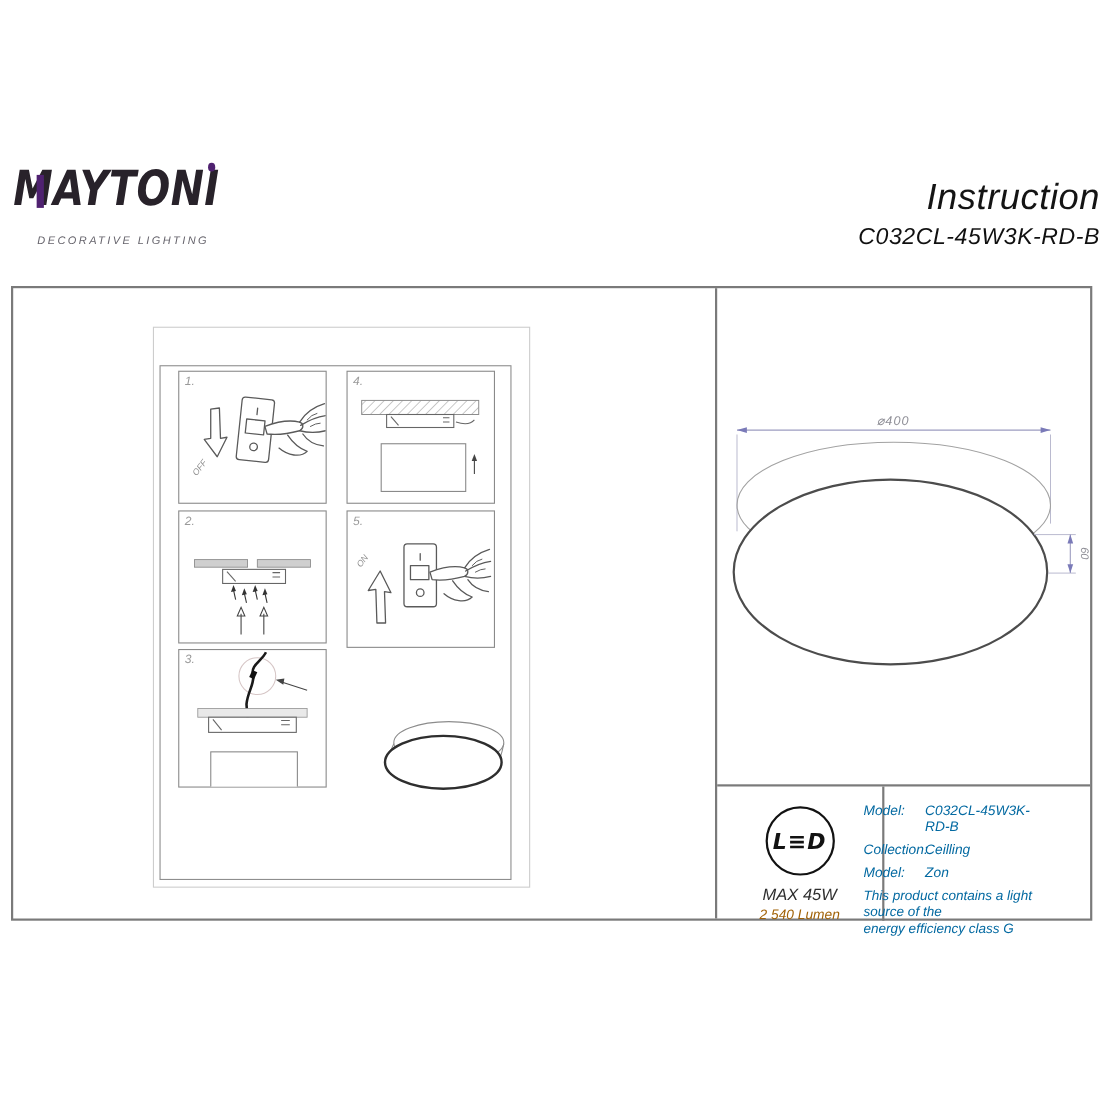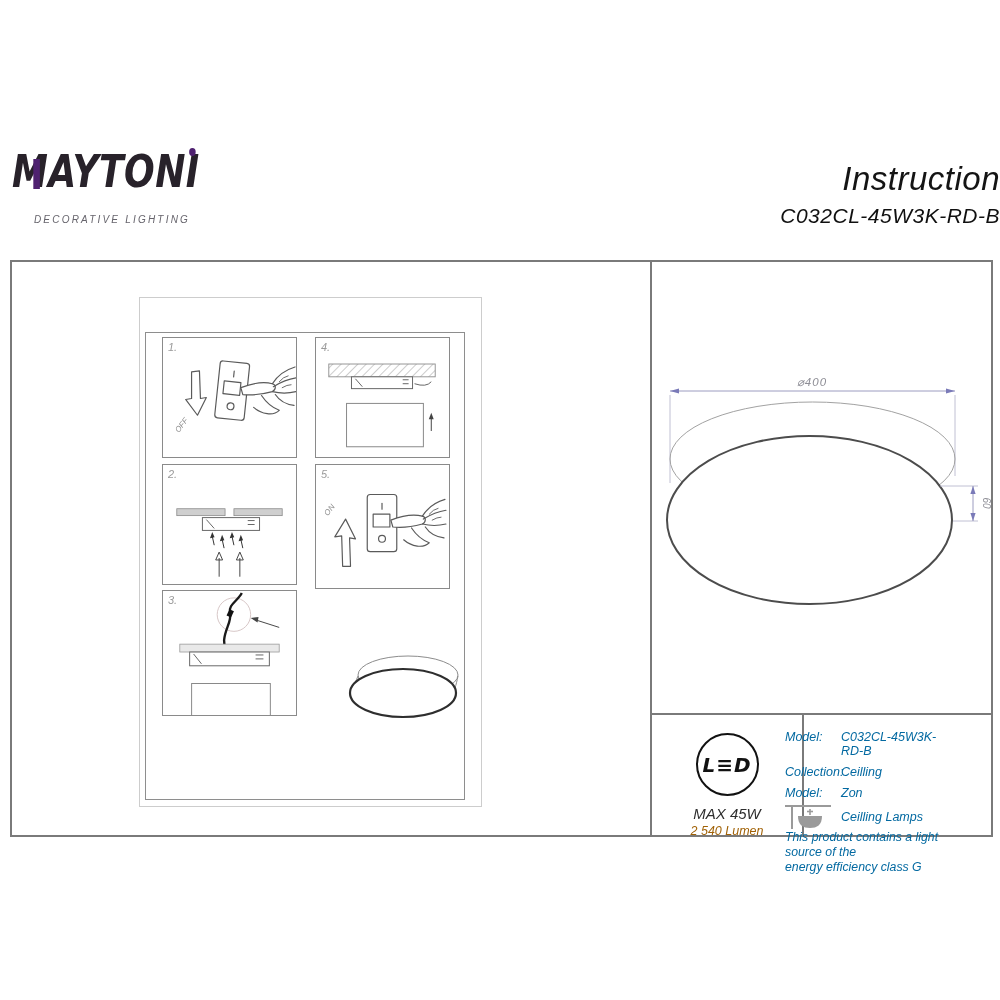--- a/index.html
+++ b/index.html
@@ -260,30 +260,20 @@
         <div class="info-value">C032CL-45W3K-RD-B</div>
       </div>
       <div class="info-row">
         <div class="info-label">Collection:</div>
         <div class="info-value">Ceilling</div>
       </div>
       <div class="info-row">
         <div class="info-label">Model:</div>
         <div class="info-value">Zon</div>
       </div>
-      <div class="series-icon-row">
-        <svg class="series-icon" viewBox="0 0 46 26">
-          <line x1="0" y1="2" x2="46" y2="2" stroke="#9a9a9a" stroke-width="2"></line>
-          <line x1="7" y1="2" x2="7" y2="25" stroke="#9a9a9a" stroke-width="2"></line>
-          <line x1="25" y1="5" x2="25" y2="11" stroke="#9a9a9a" stroke-width="1.6"></line>
-          <line x1="22" y1="7.5" x2="28" y2="7.5" stroke="#9a9a9a" stroke-width="1.6"></line>
-          <path d="M13 12 C13 21 18 24 25 24 C32 24 37 21 37 12 Z" fill="#9a9a9a"></path>
-        </svg>
-        <div class="series-caption">Ceilling Lamps</div>
-      </div>
       <div class="energy-note">
         <div>This product contains a light source of the</div>
         <div>energy efficiency class G</div>
       </div>
     </div>
 
   </div>
 </div>
 
 </body></html>

